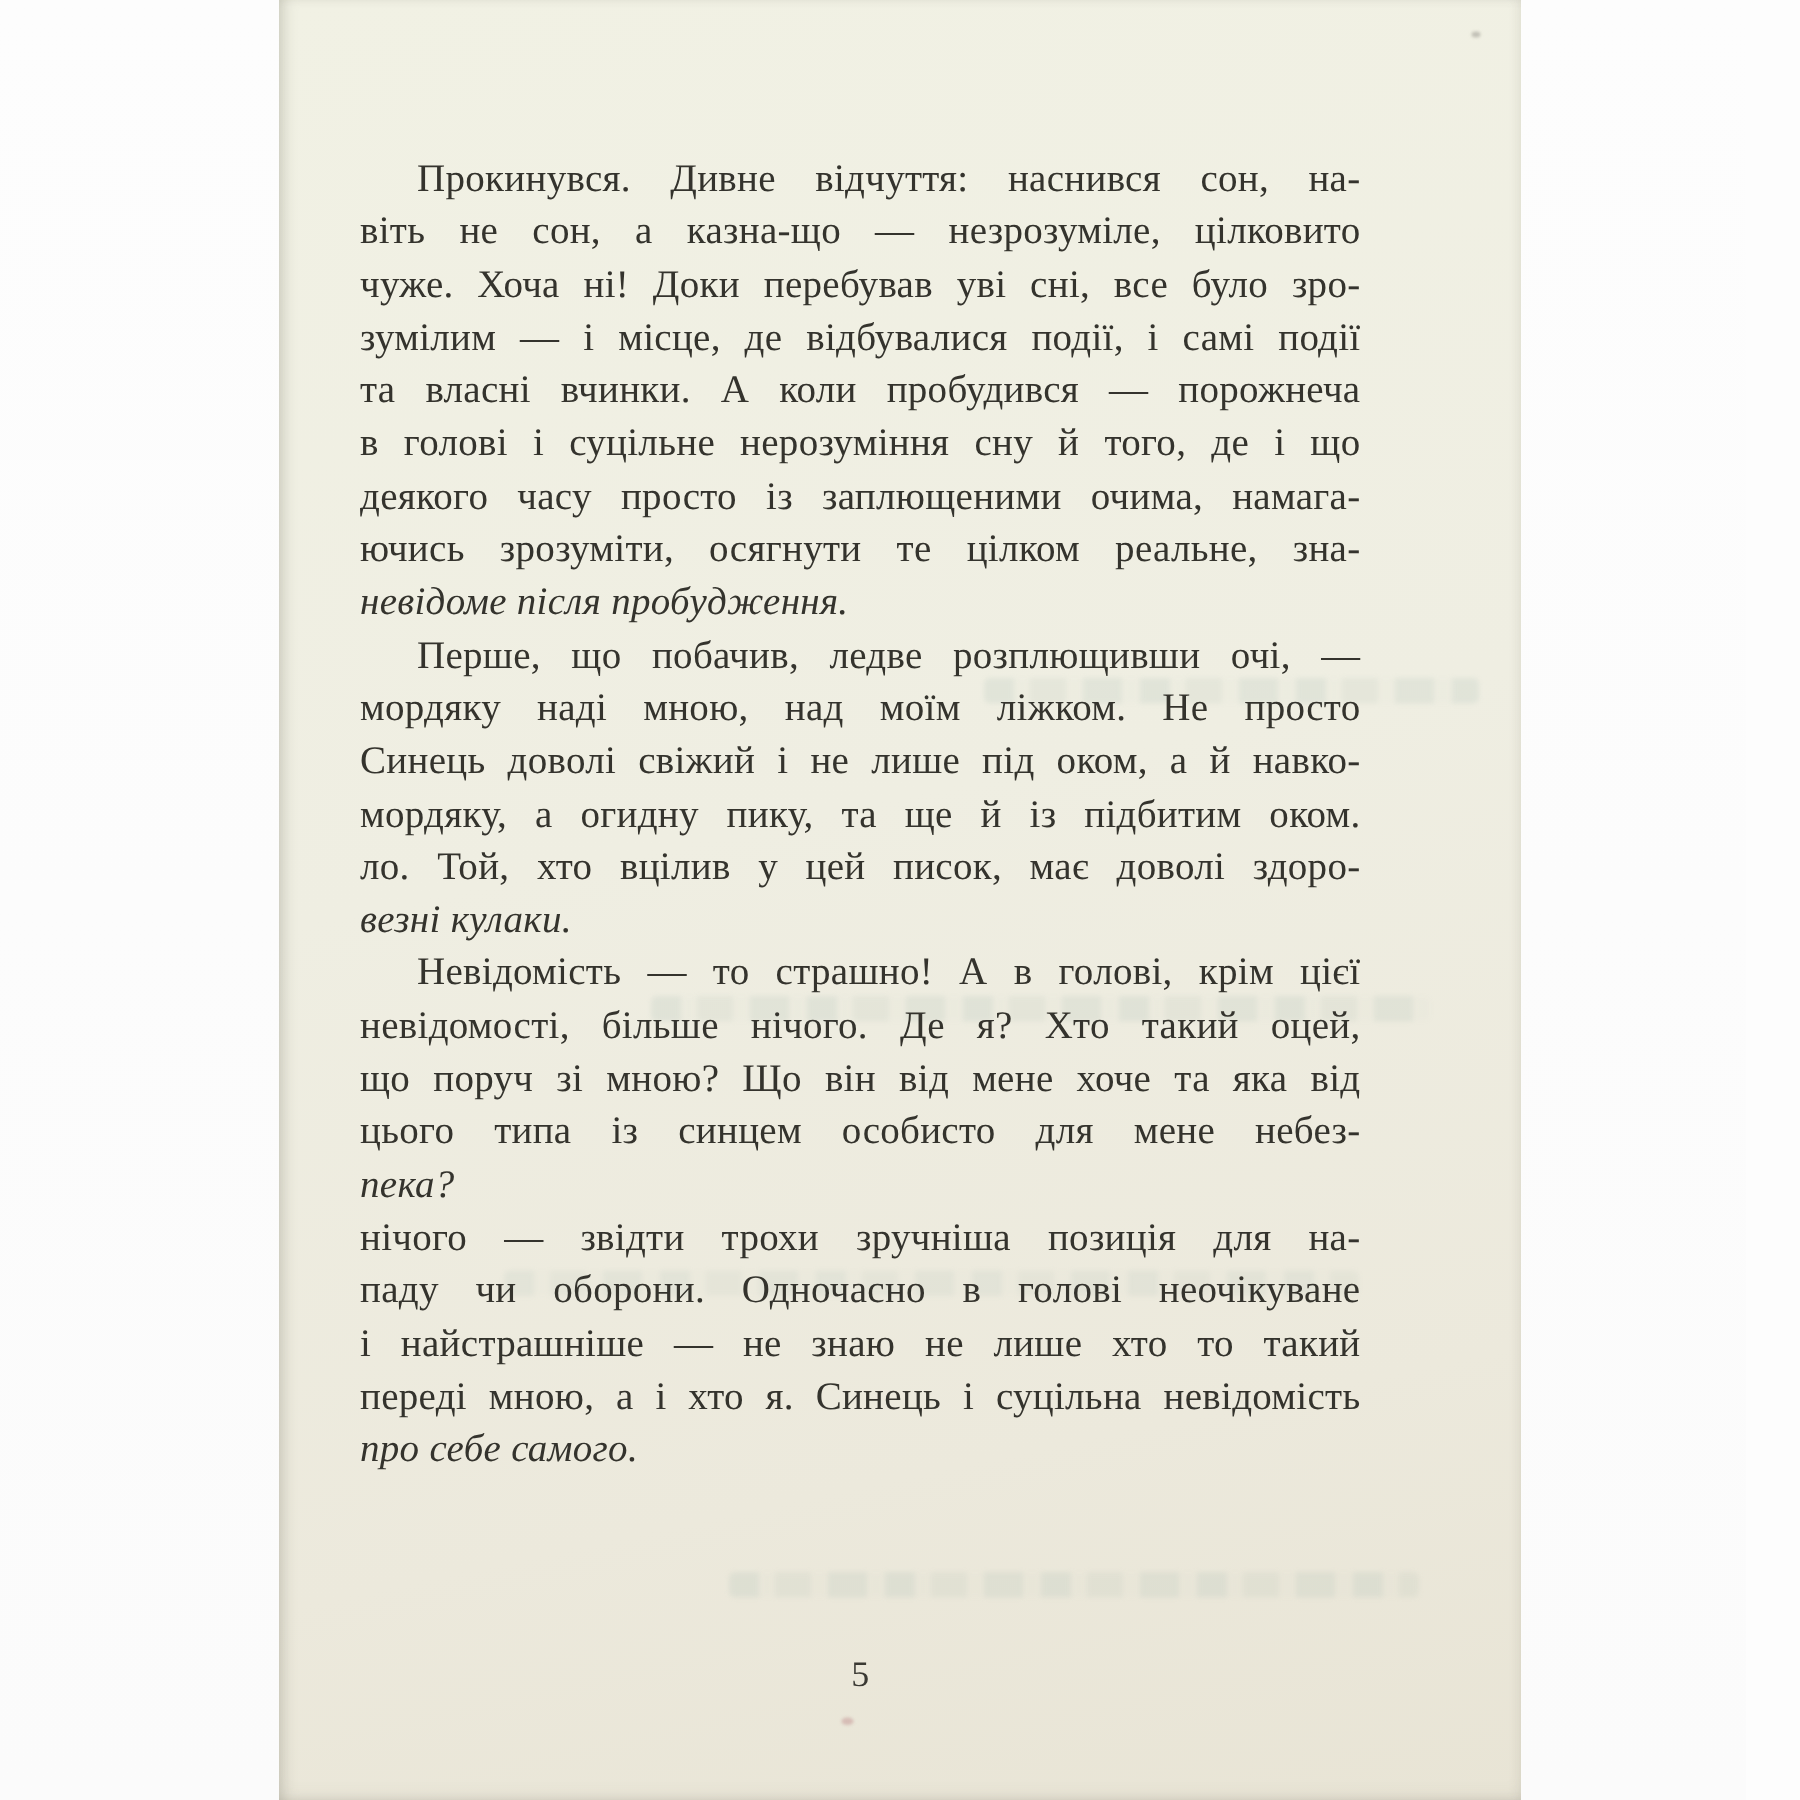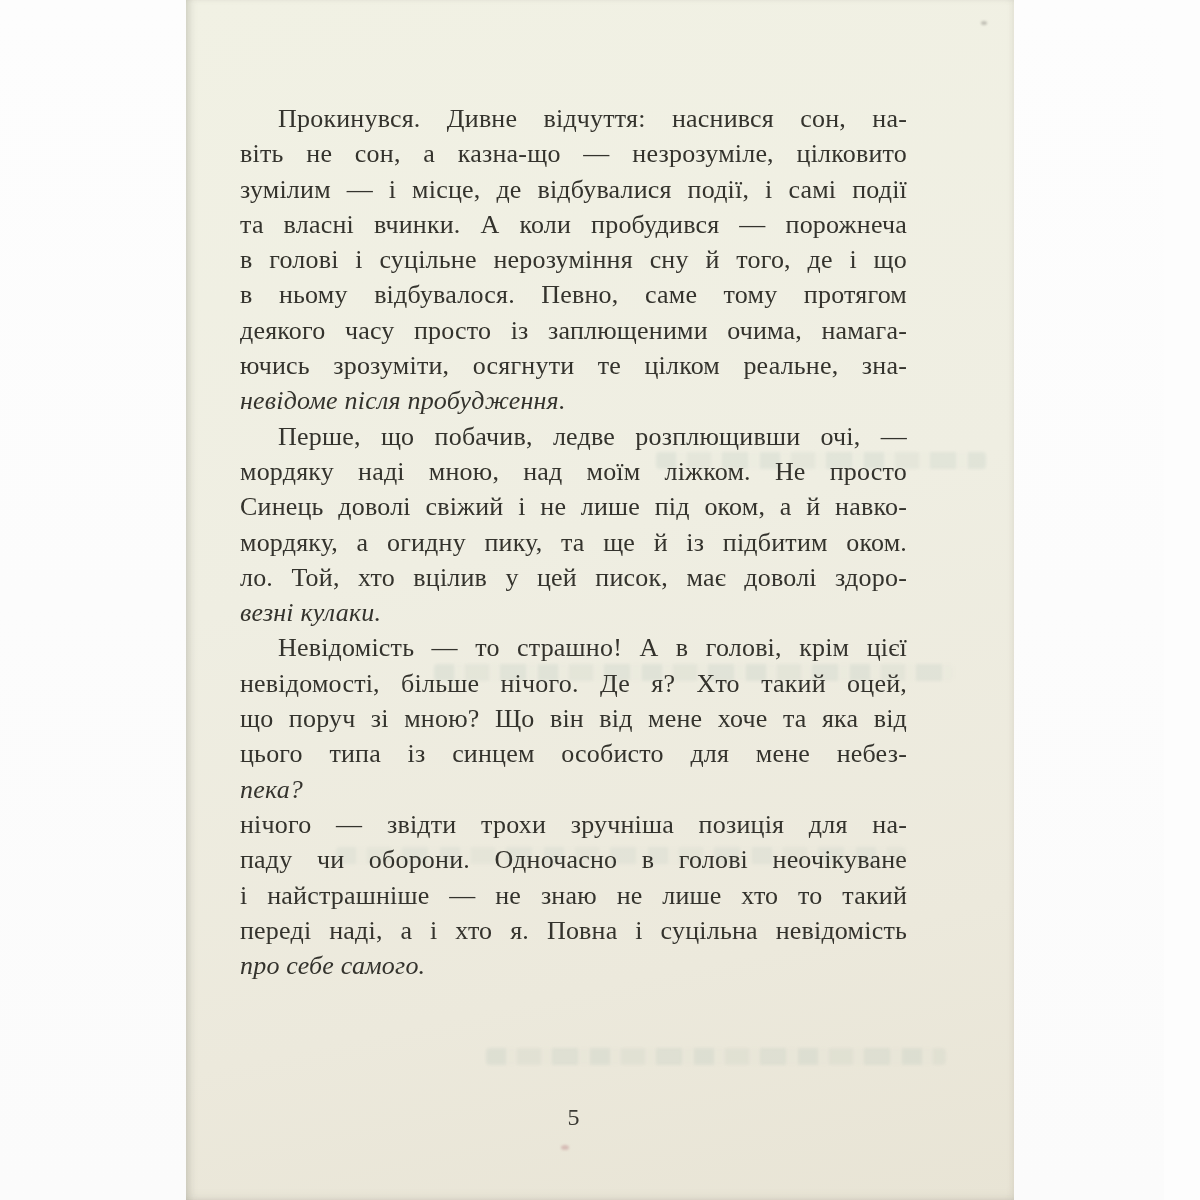--- a/index.html
+++ b/index.html
@@ -105,43 +105,43 @@
     <div class="ghost ghost-2"></div>
     <div class="ghost ghost-3"></div>
     <div class="ghost ghost-4"></div>
     <div class="speck speck-1"></div>
     <div class="speck speck-2"></div>
 
     <div class="text-block">
 
       <div class="line indent">Прокинувся. Дивне відчуття: наснився сон, на-</div>
       <div class="line">віть не сон, а казна-що — незрозуміле, цілковито</div>
+      <div class="line">чуже. Хоча ні! Доки перебував уві сні, все було зро-</div>
       <div class="line">зумілим — і місце, де відбувалися події, і самі події</div>
       <div class="line">та власні вчинки. А коли пробудився — порожнеча</div>
       <div class="line">в голові і суцільне нерозуміння сну й того, де і що</div>
-      <div class="line">в ньому відбувалося. Певно, саме тому протягом</div>
       <div class="line">деякого часу просто із заплющеними очима, намага-</div>
       <div class="line">ючись зрозуміти, осягнути те цілком реальне, зна-</div>
       <div class="line par-end">невідоме після пробудження.</div>
 
       <div class="line indent">Перше, що побачив, ледве розплющивши очі, —</div>
       <div class="line">мордяку наді мною, над моїм ліжком. Не просто</div>
       <div class="line">Синець доволі свіжий і не лише під оком, а й навко-</div>
       <div class="line">мордяку, а огидну пику, та ще й із підбитим оком.</div>
       <div class="line">ло. Той, хто вцілив у цей писок, має доволі здоро-</div>
       <div class="line par-end">везні кулаки.</div>
 
       <div class="line indent">Невідомість — то страшно! А в голові, крім цієї</div>
       <div class="line">невідомості, більше нічого. Де я? Хто такий оцей,</div>
       <div class="line">що поруч зі мною? Що він від мене хоче та яка від</div>
       <div class="line">цього типа із синцем особисто для мене небез-</div>
       <div class="line par-end">пека?</div>
 
       <div class="line">нічого — звідти трохи зручніша позиція для на-</div>
       <div class="line">паду чи оборони. Одночасно в голові неочікуване</div>
       <div class="line">і найстрашніше — не знаю не лише хто то такий</div>
-      <div class="line">переді наді, а і хто я. Повна і суцільна невідомість</div>
+      <div class="line">переді мною, а і хто я. Синець і суцільна невідомість</div>
       <div class="line par-end">про себе самого.</div>
     </div>
 
     <div class="page-num">5</div>
   </div>
 </div>
 
 </body></html>

